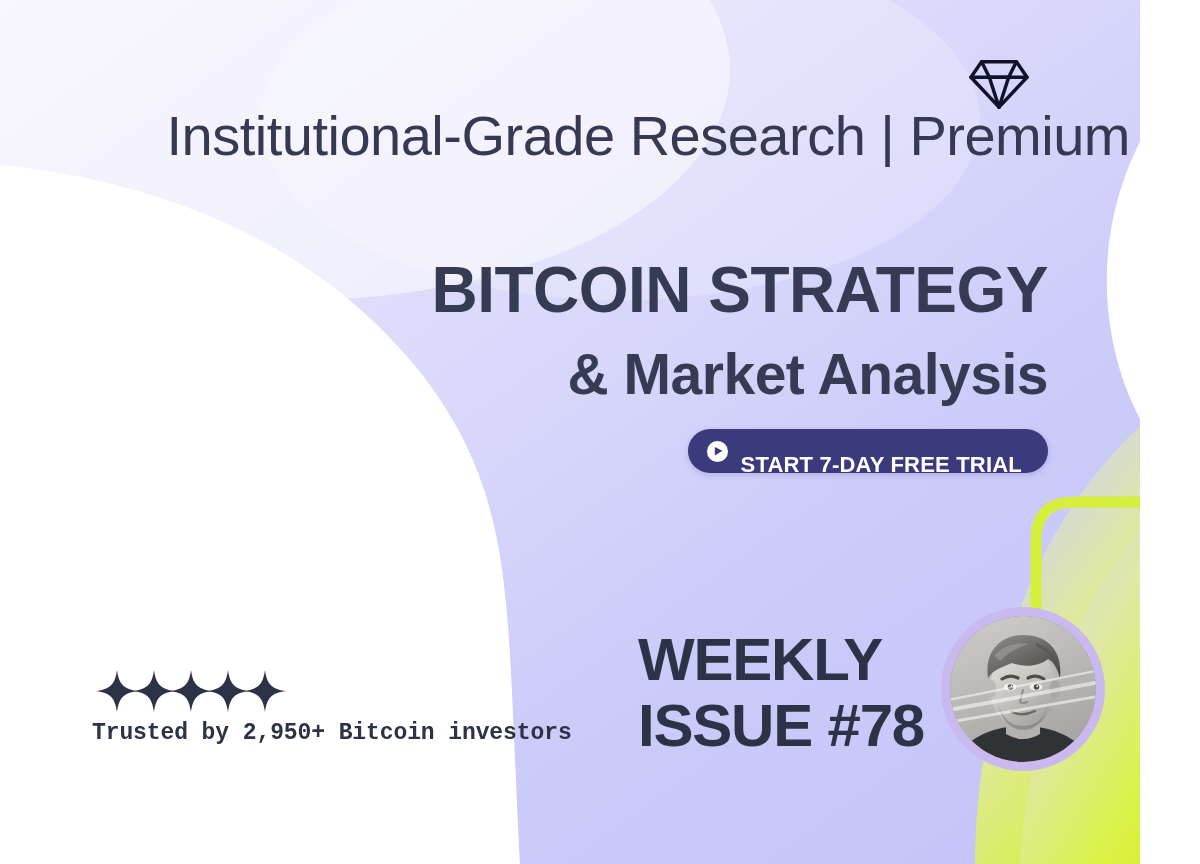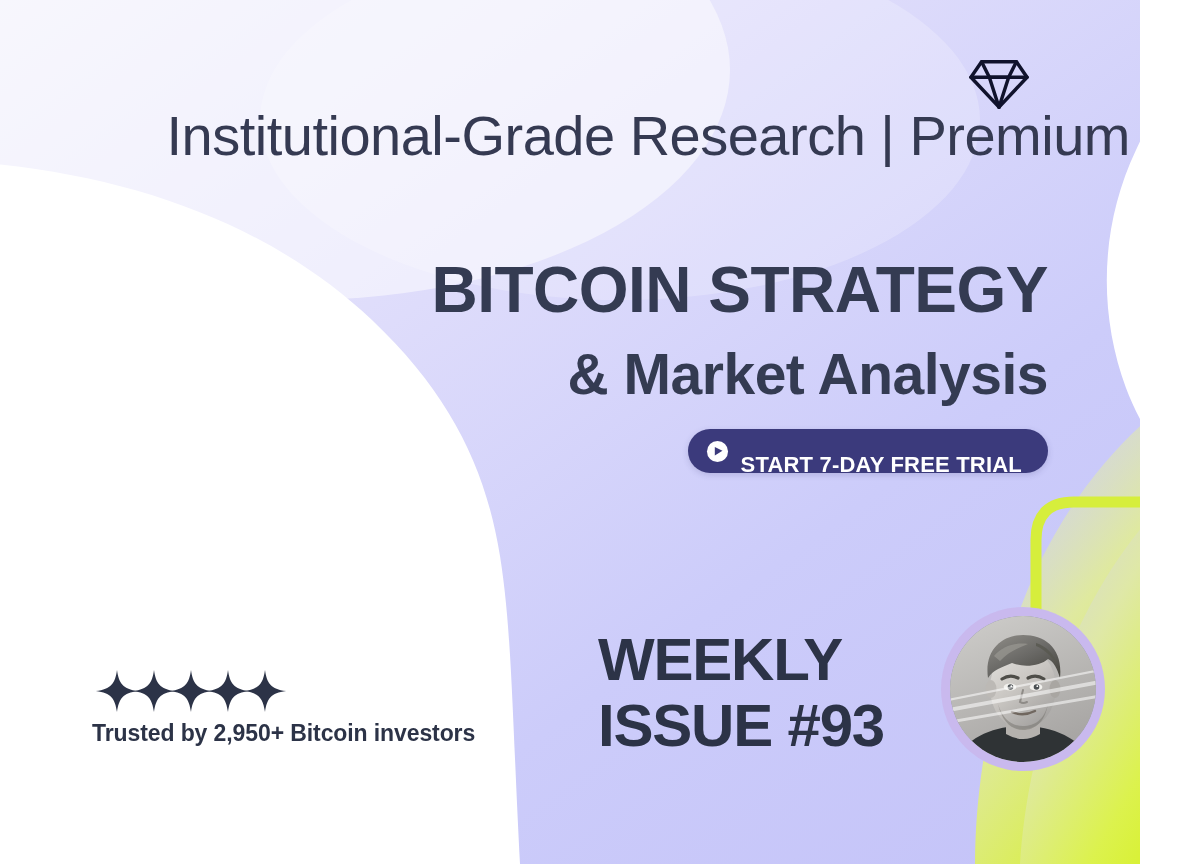--- a/index.html
+++ b/index.html
@@ -111,28 +111,30 @@
     top: 631px;
     color: #2c3347;
     line-height: 0.97;
   }
   .issue-line {
     display: block;
     font-size: 60px;
     font-weight: bold;
     letter-spacing: -1.2px;
     white-space: nowrap;
+    margin-left: 40px;
   }
   .issue-line.second { margin-top: 8px; }
 
   
   .trust-block {
     position: absolute;
     left: 92px;
     top: 668px;
+    font-family: Liberation Mono, monospace;
   }
   .stars-row {
     display: flex;
     align-items: center;
     margin-left: 2px;
   }
   .star-icon {
     width: 46px;
     height: 46px;
     margin-right: -9px;
@@ -254,21 +256,21 @@
   <button class="cta-button">
     <svg class="cta-play" viewBox="0 0 24 24" aria-hidden="true">
       <circle cx="12" cy="12" r="11" fill="#ffffff"></circle>
       <path d="M 9.2 7.4 L 17.2 11.1 L 9.2 16.2 Z" fill="#3b3a7c"></path>
     </svg>
     <span class="cta-label">START 7-DAY FREE TRIAL</span>
   </button>
 
   <div class="issue-block">
     <span class="issue-line">WEEKLY</span>
-    <span class="issue-line second">ISSUE #93</span>
+    <span class="issue-line second">ISSUE #78</span>
   </div>
 
   <div class="trust-block">
     <div class="stars-row">
       <svg class="star-icon" viewBox="0 0 48 48" aria-hidden="true">
         <path d="M 24 2 C 26 16, 30 22, 46 24 C 30 26, 26 32, 24 46 C 22 32, 18 26, 2 24 C 18 22, 22 16, 24 2 Z" fill="#2c3347"></path>
       </svg>
       <svg class="star-icon" viewBox="0 0 48 48" aria-hidden="true">
         <path d="M 24 2 C 26 16, 30 22, 46 24 C 30 26, 26 32, 24 46 C 22 32, 18 26, 2 24 C 18 22, 22 16, 24 2 Z" fill="#2c3347"></path>
       </svg>

